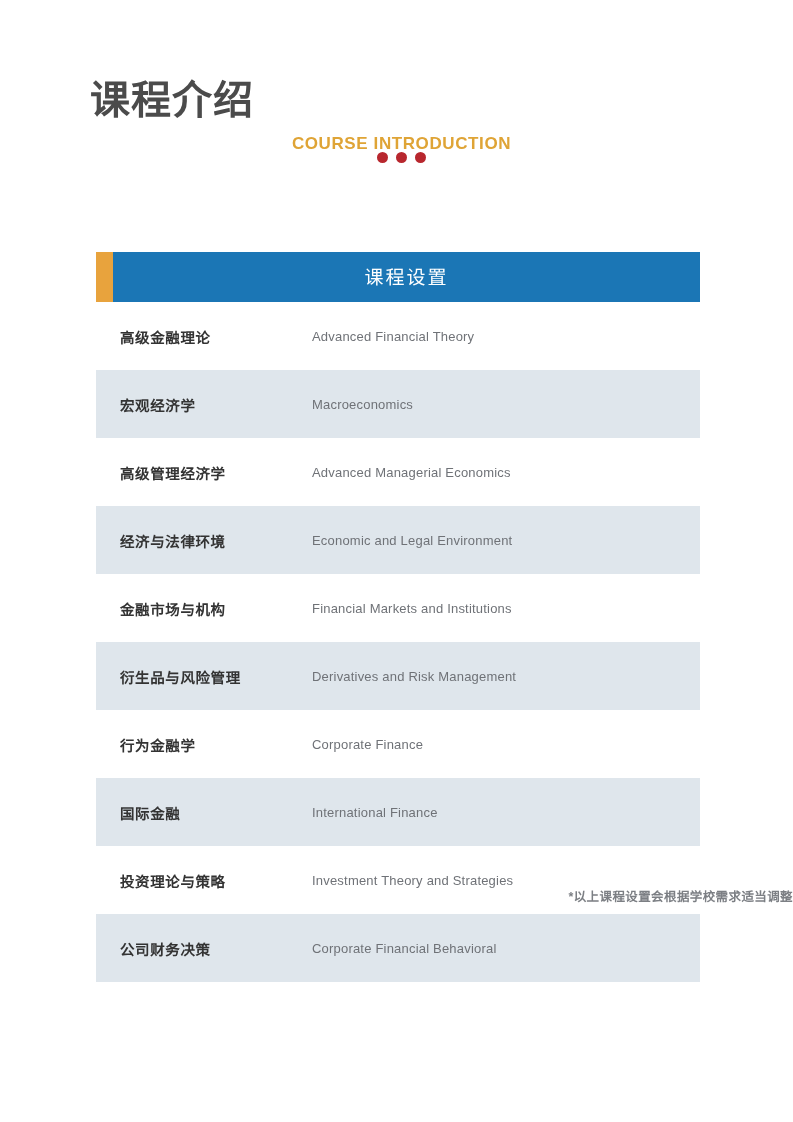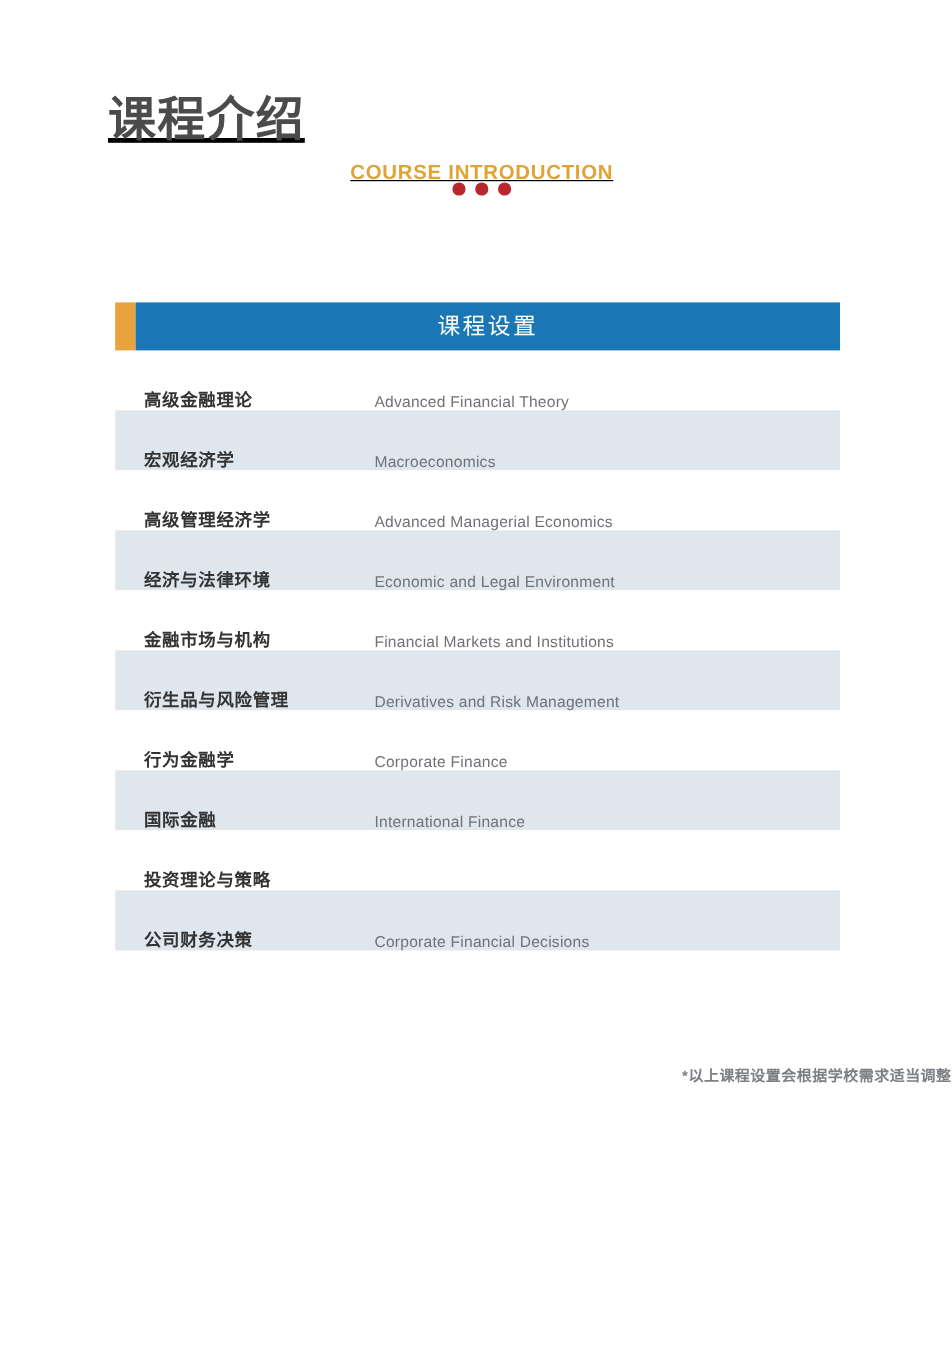--- a/index.html
+++ b/index.html
@@ -16,21 +16,20 @@
     overflow: hidden;
     -webkit-font-smoothing: antialiased;
   }
 
   
   .page-header {
     position: absolute;
     left: 90px;
     top: 78px;
     width: 623px;
-    text-decoration: underline;
   }
   .title-cn {
     font-size: 40px;
     font-weight: bold;
     color: #4b4b4b;
     letter-spacing: 1px;
     line-height: 1.1;
     margin: 0;
     font-family: "Liberation Sans", "DejaVu Sans", sans-serif;
   }
@@ -66,21 +65,21 @@
 
   
   .course-table {
     position: absolute;
     left: 96px;
     top: 252px;
     width: 604px;
   }
   .table-head {
     display: flex;
-    height: 40px;
+    height: 50px;
     width: 100%;
   }
   .head-accent {
     width: 17px;
     flex: 0 0 17px;
     background: #e8a33d;
   }
   .head-main {
     flex: 1 1 auto;
     background: #1b76b5;
@@ -94,22 +93,22 @@
     letter-spacing: 2px;
     font-weight: normal;
     line-height: 1;
   }
 
   .table-body {
     width: 100%;
   }
   .course-row {
     display: flex;
-    align-items: flex-end;
-    height: 50px;
+    align-items: center;
+    height: 68px;
     width: 100%;
     box-sizing: border-box;
   }
   .course-row.odd  { background: #ffffff; }
   .course-row.even { background: #dfe6ec; }
 
   .cell-cn {
     width: 216px;
     flex: 0 0 216px;
     padding-left: 24px;
@@ -197,22 +196,23 @@
       <div class="course-row odd">
         <div class="cell-cn">行为金融学</div>
         <div class="cell-en">Corporate Finance</div>
       </div>
       <div class="course-row even">
         <div class="cell-cn">国际金融</div>
         <div class="cell-en">International Finance</div>
       </div>
       <div class="course-row odd">
         <div class="cell-cn">投资理论与策略</div>
+        <div class="cell-en">Investment Theory and Strategies</div>
       </div>
       <div class="course-row even">
         <div class="cell-cn">公司财务决策</div>
-        <div class="cell-en">Corporate Financial Decisions</div>
+        <div class="cell-en">Corporate Financial Behavioral</div>
       </div>
     </div>
 
 </div>
 
 <div class="footnote">*以上课程设置会根据学校需求适当调整</div>
 
 </body></html>

